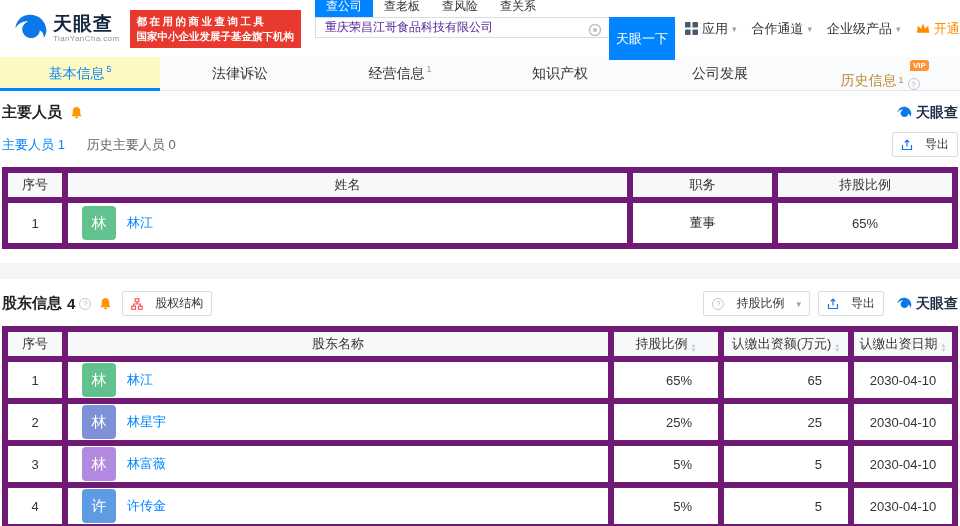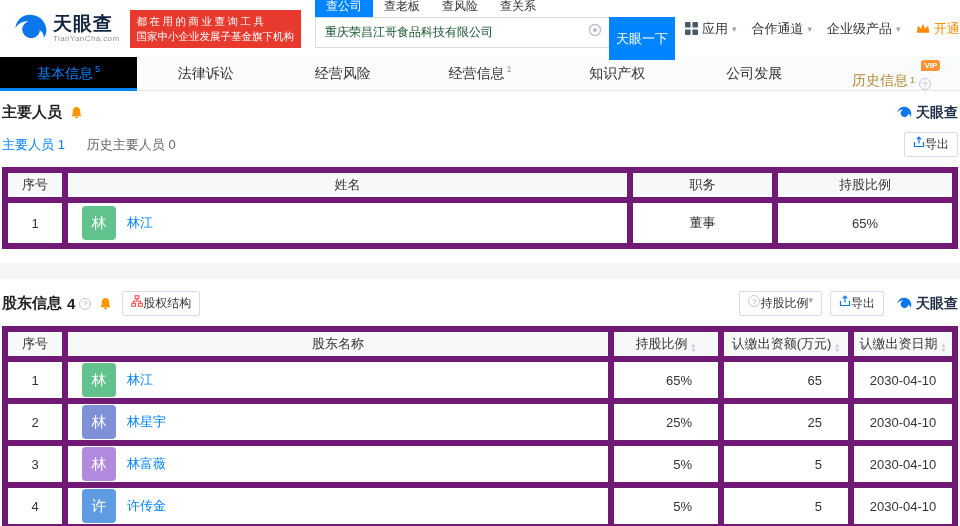--- a/index.html
+++ b/index.html
@@ -4,58 +4,58 @@
 <style>
   * { margin:0; padding:0; box-sizing:border-box; }
   html,body { width:960px; height:526px; overflow:hidden; }
   body { font-family:"Liberation Sans","DejaVu Sans",sans-serif; background:#f3f5f7; font-size:13px; color:#333; }
 
   
   .topbar { height:57px; background:#fff; display:flex; align-items:center; padding:0 12px; gap:10px; }
   .logo { display:flex; align-items:center; gap:5px; cursor:pointer; }
   .logo-cn { font-size:19px; font-weight:bold; color:#12263f; letter-spacing:1px; line-height:20px; }
   .logo-en { font-size:8px; color:#8a93a0; letter-spacing:.4px; }
-  .promo { background:#e8392f; color:#fff; padding:4px 7px; line-height:15px; font-size:10.5px; font-weight:normal; white-space:nowrap; }
+  .promo { background:#e8392f; color:#fff; padding:4px 7px; line-height:15px; font-size:10.5px; font-weight:bold; white-space:nowrap; }
   .promo .l1 { letter-spacing:2.5px; }
   .search-wrap { display:flex; flex-direction:column; margin-left:4px; }
   .search-tabs { display:flex; font-size:12px; }
   .search-tab { padding:1px 11px 2px; color:#333; cursor:pointer; }
   .search-tab.active { background:#0084ff; color:#ffffff; border-radius:2px 2px 0 0; }
   .search-row { display:flex; }
   .input-wrap { position:relative; }
-  .search-input { width:294px; height:31px; border:1px solid #d8dce3; border-right:none; font-size:12px; padding:0 28px 0 9px; color:#14532d; outline:none; font-family:inherit; }
+  .search-input { width:294px; height:21px; border:1px solid #d8dce3; border-right:none; font-size:12px; padding:0 28px 0 9px; color:#4c1d95; outline:none; font-family:inherit; }
   .camera-ic { position:absolute; right:7px; top:6px; }
   .search-btn { width:66px; height:43px; background:#0084ff; color:#fff; font-size:13px; border:none; cursor:pointer; font-family:Liberation Mono, monospace; }
   .topnav { margin-left:auto; display:flex; align-items:center; gap:15px; font-size:13px; white-space:nowrap; }
   .nav-item { display:flex; align-items:center; gap:4px; cursor:pointer; color:#333; }
   .nav-item.vip { color:#ff8a00; }
   .caret { font-size:9px; color:#9aa2ad; }
 
   
   .tabbar { height:34px; background:#fafbfc; border-bottom:1px solid #e4e7ea; display:flex; }
   .page-tab { flex:1; display:flex; align-items:center; justify-content:center; font-size:14px; color:#333; position:relative; cursor:pointer; }
-  .page-tab.active { color:#0084ff; background:#000000; }
+  .page-tab.active { color:#0084ff; background:#fef9c3; }
   .page-tab.active::after { content:""; position:absolute; left:0; right:0; bottom:-1px; height:3px; background:#0084ff; }
   .page-tab.history { color:#bb8a33;align-items:flex-end; }
   .cnt { font-size:9px; margin-left:2px; transform:translateY(-5px); display:inline-block; }
   .cnt.blue { color:#0084ff; } .cnt.gray { color:#999; } .cnt.gold { color:#bb8a33; }
   .vip-badge { position:absolute; top:3px; left:calc(50% + 30px); background:#ff9234; color:#fff; font-size:8px; line-height:11px; padding:0 3px; border-radius:3px 3px 3px 0; font-weight:bold; }
   .qmark { width:12px; height:12px; border:1px solid #c3c9d2; color:#a6adb8; border-radius:50%; font-size:8px; display:inline-flex; align-items:center; justify-content:center; margin-left:4px; }
 
   
   .section { background:#fff; padding:12px 2px 14px; }
   #shareholders-card { margin-top:16px; padding-bottom:4px; }
   .sec-head { display:flex; align-items:center; }
   .sec-title { font-size:15px; font-weight:700; color:#222; }
   .sec-count { font-size:15px; font-weight:700; color:#222; margin-left:5px; }
   .bell-ic { margin-left:8px; display:flex; cursor:pointer; }
   .wm { margin-left:auto; display:flex; align-items:center; gap:4px; }
   .wm-text { font-size:14px; font-weight:700; color:#22304a; }
   .head-right { margin-left:auto; display:flex; align-items:center; gap:8px; }
-  .btn { display:inline-flex; align-items:flex-start; gap:0; border:1px solid #d9dce1; border-radius:2px; padding:3px 8px; font-size:12px; color:#333; background:#fff; cursor:pointer; }
+  .btn { display:inline-flex; align-items:center; gap:12px; border:1px solid #d9dce1; border-radius:2px; padding:3px 8px; font-size:12px; color:#333; background:#fff; cursor:pointer; }
   .sub-tabs { display:flex; align-items:center; margin-top:10px; gap:22px; font-size:13px; }
   .sub-tab { color:#666; cursor:pointer; }
   .sub-tab.active { color:#0084ff; }
 
   
   table { width:100%; border-collapse:collapse; margin-top:10px; table-layout:fixed; }
   th,td { border:6px solid #701a75; }
   th { background:#f7f8fa; height:30px; font-weight:400; font-size:13px; color:#333; }
   td { font-size:13px; color:#333; }
   #personnel-table td { height:46px; }
@@ -139,23 +139,20 @@
   </nav>
 </header>
 
 <nav class="tabbar">
   <div class="page-tab active">
     <span>基本信息</span>
       <span class="cnt blue">5</span>
   </div>
   <div class="page-tab">
     <span>法律诉讼</span>
-  </div>
-  <div class="page-tab">
-    <span>经营风险</span>
   </div>
   <div class="page-tab">
     <span>经营信息</span>
       <span class="cnt gray">1</span>
   </div>
   <div class="page-tab">
     <span>知识产权</span>
   </div>
   <div class="page-tab">
     <span>公司发展</span>

